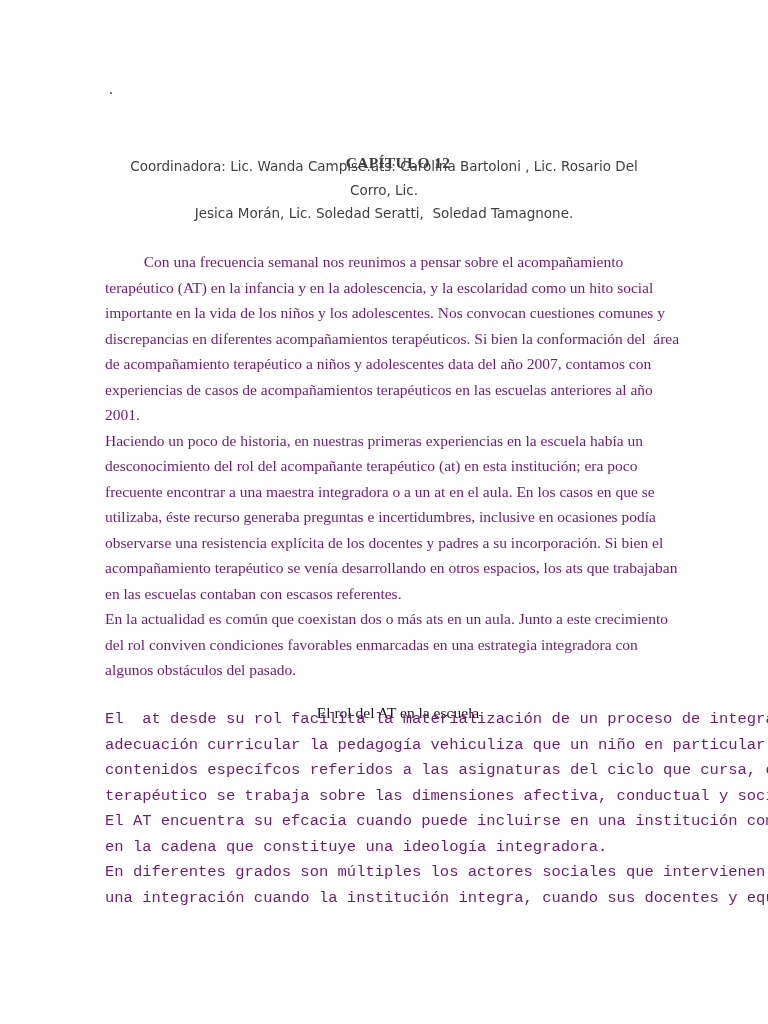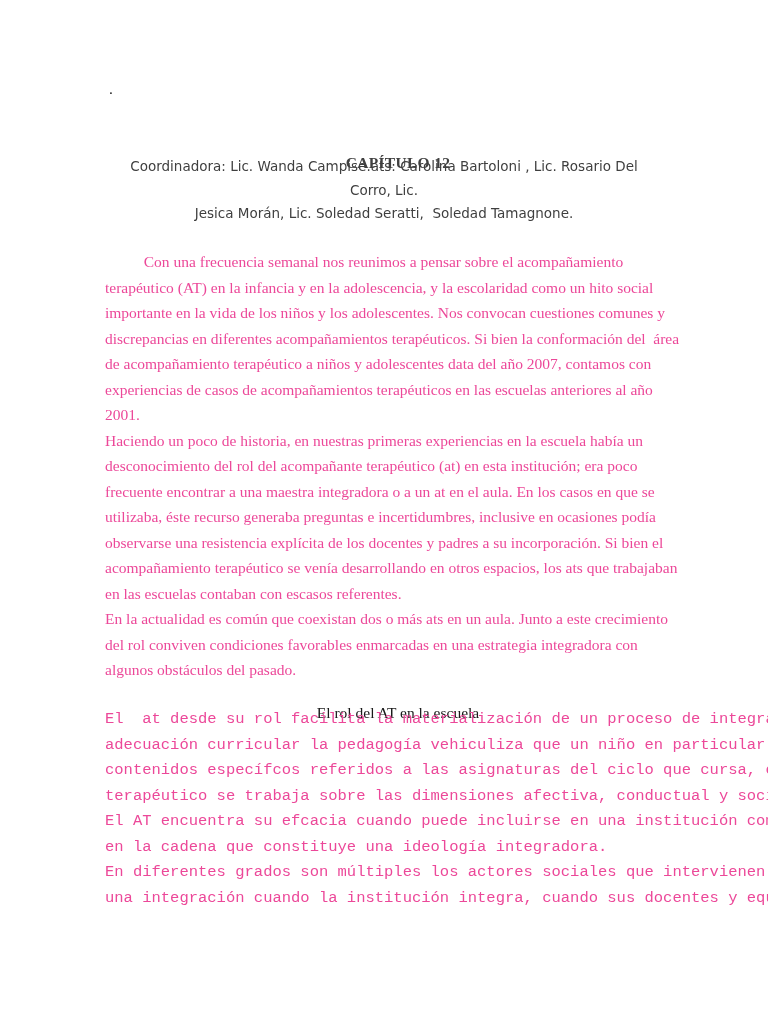--- a/index.html
+++ b/index.html
@@ -48,21 +48,21 @@
     line-height: 23.5px;
     color: #3f3f3f;
     white-space: pre;
   }
   .body-text {
     position: absolute;
     left: 105px;
     width: 600px;
     font-size: 15.5px;
     line-height: 25.5px;
-    color: #ec4899;
+    color: #701a75;
     text-align: left;
     white-space: pre;
   }
   .para1 { top: 249px; }
   .para2 { top: 707px; font-family: Liberation Mono, monospace; }
   .section-heading {
     position: absolute;
     left: 105px;
     width: 586px;
     top: 700px;

